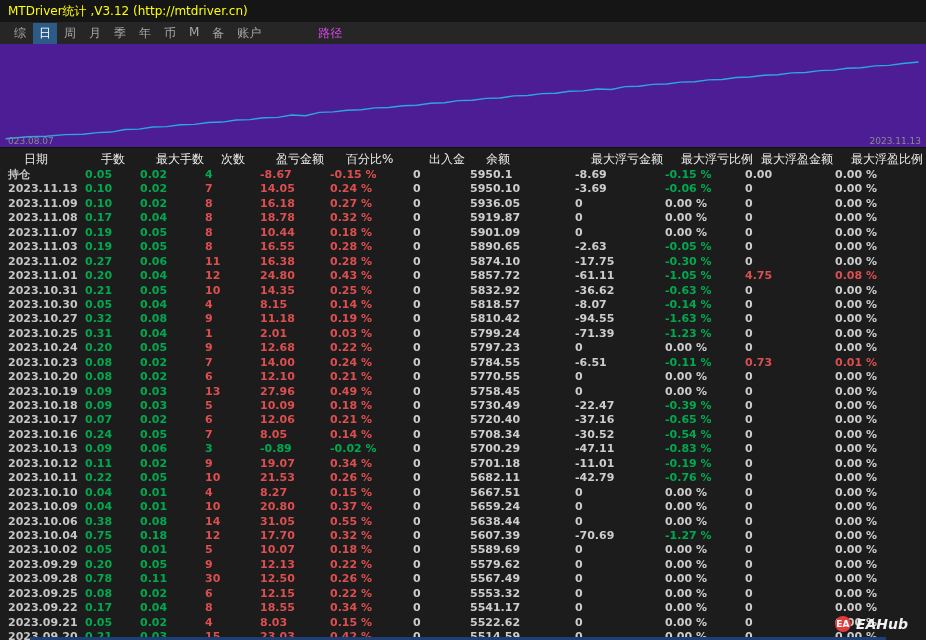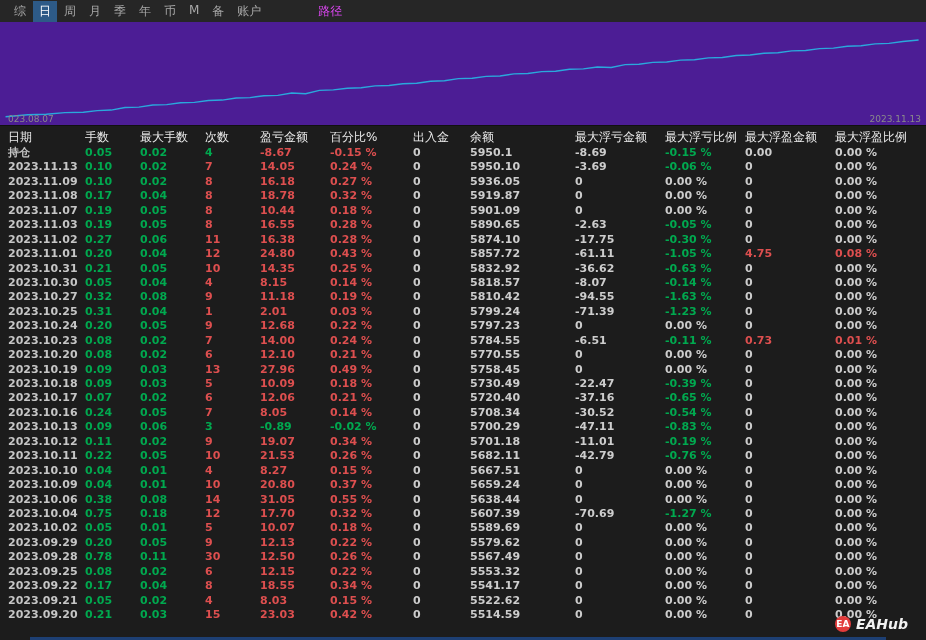--- a/index.html
+++ b/index.html
@@ -28,21 +28,21 @@
   .chart svg { position: absolute; left: 0; top: 0; width: 100%; height: 100%; }
   .chart .cl { position: absolute; bottom: 1px; font-size: 9px; color: #8a8a8a; }
   .chart .cl.left { left: 8px; }
   .chart .cl.right { right: 5px; }
   .stats { font-size: 11px; padding-top: 2px; }
   .thead, .trow {
     display: grid;
     grid-template-columns: 77px 55px 65px 55px 70px 83px 57px 105px 90px 80px 90px auto;
     padding-left: 8px; align-items: center;
   }
-  .thead { height: 18px; color: #ebebeb; font-size: 12px; }
+  .thead { height: 18px; color: #ebebeb; font-size: 12px; margin-left: 16px; }
   .trow { height: 14.45px; line-height: 14.45px; font-weight: bold; }
   .th, .td { white-space: nowrap; overflow: visible; }
   .c-g { color: #00a94f; }
   .c-r { color: #dd4f4f; }
   .c-w { color: #cdcdcd; }
   .c-d { color: #c6c6c6; }
   .watermark {
     position: absolute; right: 18px; bottom: 8px;
     display: flex; align-items: center; gap: 5px;
     color: #f2f2f2; font-weight: bold; font-style: italic; font-size: 14px;
@@ -55,20 +55,23 @@
   .bottombar {
     position: absolute; left: 30px; right: 40px; bottom: 0; height: 3px;
     background: #1d3f73;
   }
 </style>
 </head>
 <body>
 
 <div class="app">
 
+  <div class="titlebar">
+    <span>MTDriver统计 ,V3.12 (http://mtdriver.cn)</span>
+  </div>
 
   <div class="menubar">
     <span id="menu-items" style="display:flex;">
         <span class="mi">综</span>
         <span class="mi active">日</span>
         <span class="mi">周</span>
         <span class="mi">月</span>
         <span class="mi">季</span>
         <span class="mi">年</span>
         <span class="mi">币</span>

